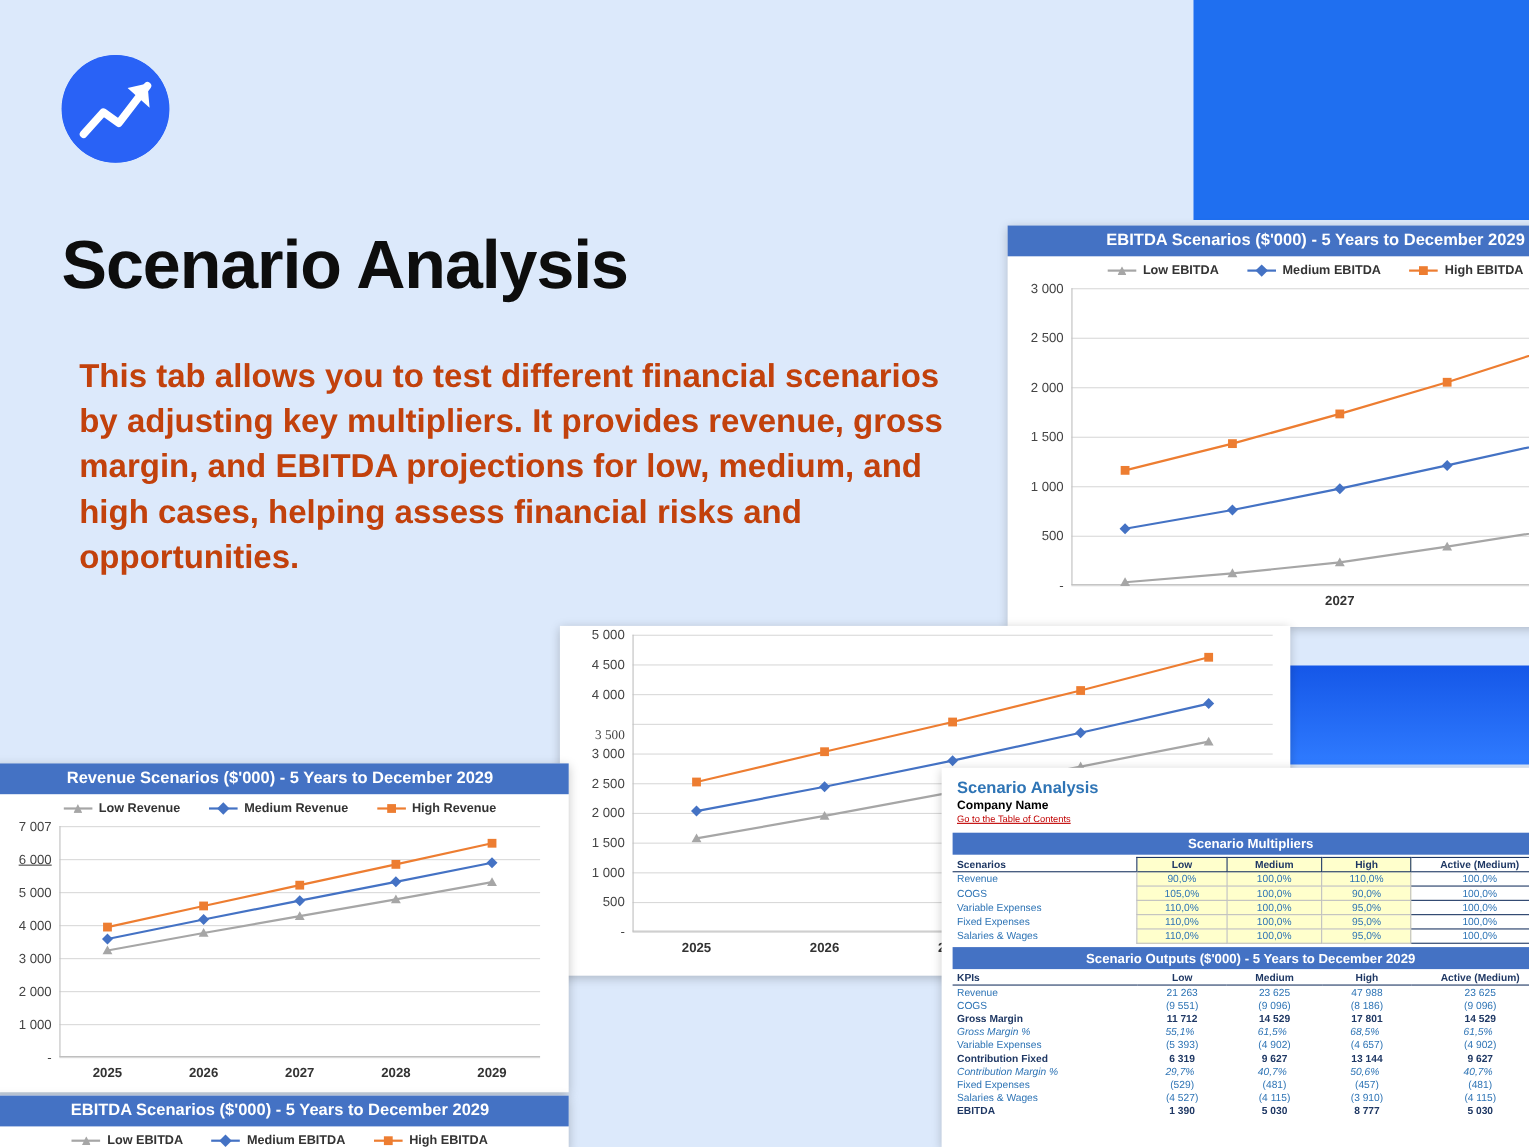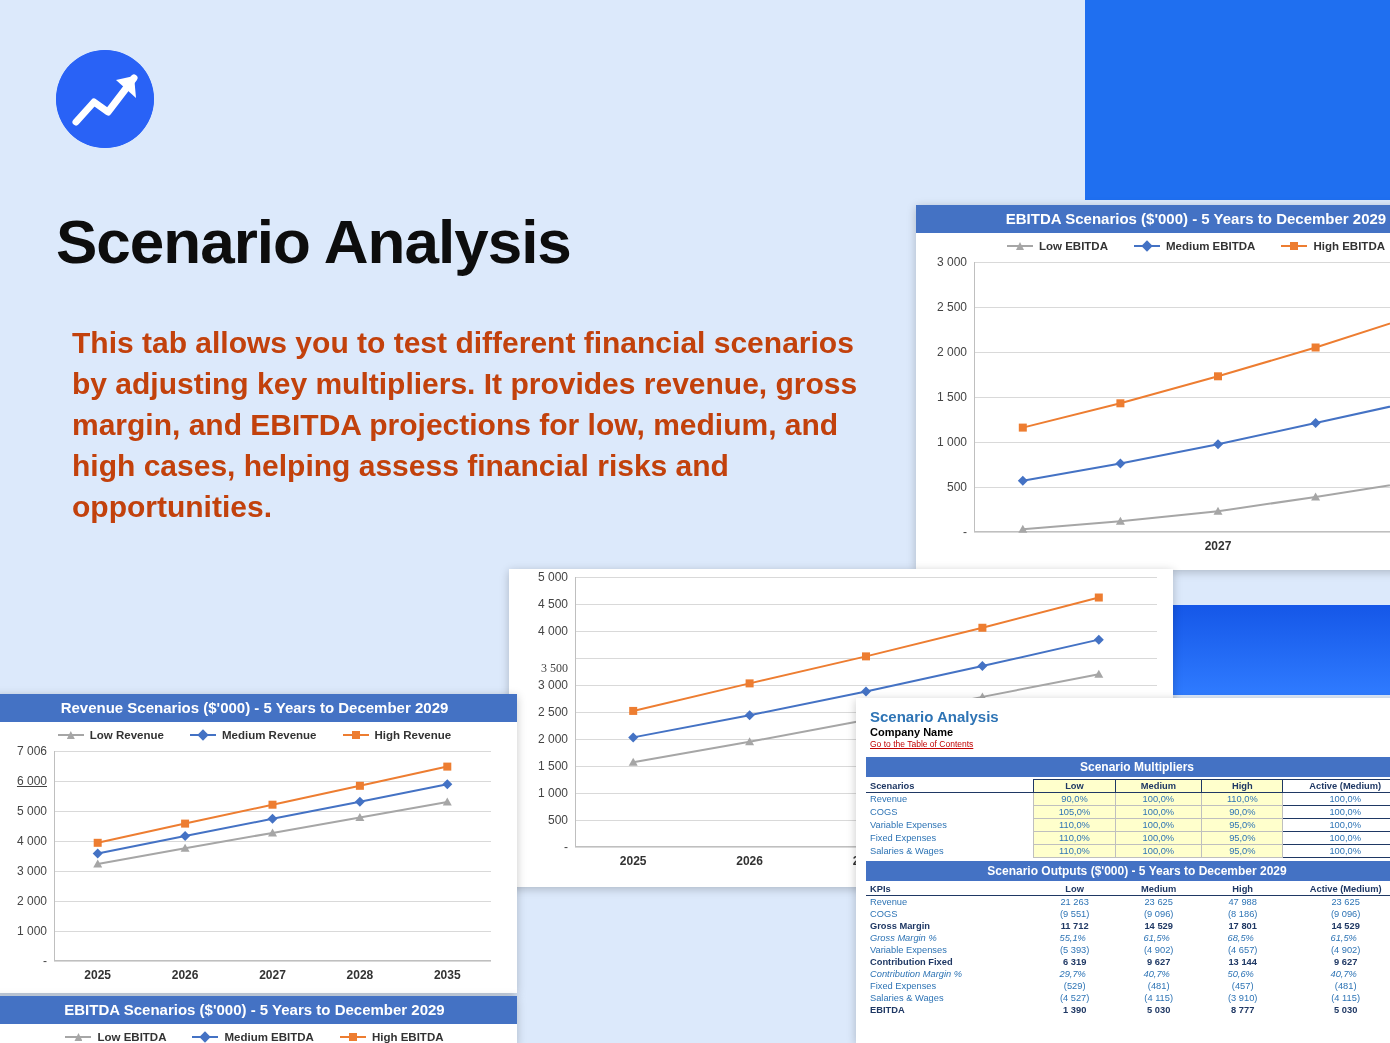--- a/index.html
+++ b/index.html
@@ -232,28 +232,28 @@
       <div class="ylab" style="top: 150px;">2 000</div>
       <div class="gridline" style="top: 120px;"></div>
       <div class="ylab" style="top: 120px;">3 000</div>
       <div class="gridline" style="top: 90px;"></div>
       <div class="ylab" style="top: 90px;">4 000</div>
       <div class="gridline" style="top: 60px;"></div>
       <div class="ylab" style="top: 60px;">5 000</div>
       <div class="gridline" style="top: 30px;"></div>
       <div class="ylab" style="top: 30px; text-decoration: underline;">6 000</div>
       <div class="gridline" style="top: 0px;"></div>
-      <div class="ylab" style="top: 0px;">7 006</div>
+      <div class="ylab" style="top: 0px;">7 007</div>
       <div class="axis-y"></div>
       <div class="axis-x"></div>
       <div class="xlab" style="left: 43.7px;">2025</div>
       <div class="xlab" style="left: 131.1px;">2026</div>
       <div class="xlab" style="left: 218.5px;">2027</div>
       <div class="xlab" style="left: 305.9px;">2028</div>
-      <div class="xlab" style="left: 393.3px;">2035</div>
+      <div class="xlab" style="left: 393.3px;">2029</div>
       <svg class="series" width="437" height="210">
         <polyline points="43.7,113.10000000000001 131.10000000000002,97.2 218.5,81.9 305.90000000000003,66.6 393.3,51" fill="none" stroke="#a6a6a6" stroke-width="2"></polyline>
         <polygon points="43.7,108.60000000000001 48.2,116.60000000000001 39.2,116.60000000000001" fill="#a6a6a6"></polygon>
         <polygon points="131.10000000000002,92.7 135.60000000000002,100.7 126.60000000000002,100.7" fill="#a6a6a6"></polygon>
         <polygon points="218.5,77.4 223,85.4 214,85.4" fill="#a6a6a6"></polygon>
         <polygon points="305.90000000000003,62.099999999999994 310.40000000000003,70.1 301.40000000000003,70.1" fill="#a6a6a6"></polygon>
         <polygon points="393.3,46.5 397.8,54.5 388.8,54.5" fill="#a6a6a6"></polygon>
         <polyline points="43.7,102.6 131.10000000000002,84.89999999999999 218.5,67.79999999999998 305.90000000000003,50.69999999999999 393.3,33.30000000000001" fill="none" stroke="#4472c4" stroke-width="2"></polyline>
         <polygon points="43.7,97.6 48.7,102.6 43.7,107.6 38.7,102.6" fill="#4472c4"></polygon>
         <polygon points="131.10000000000002,79.89999999999999 136.10000000000002,84.89999999999999 131.10000000000002,89.89999999999999 126.10000000000002,84.89999999999999" fill="#4472c4"></polygon>

